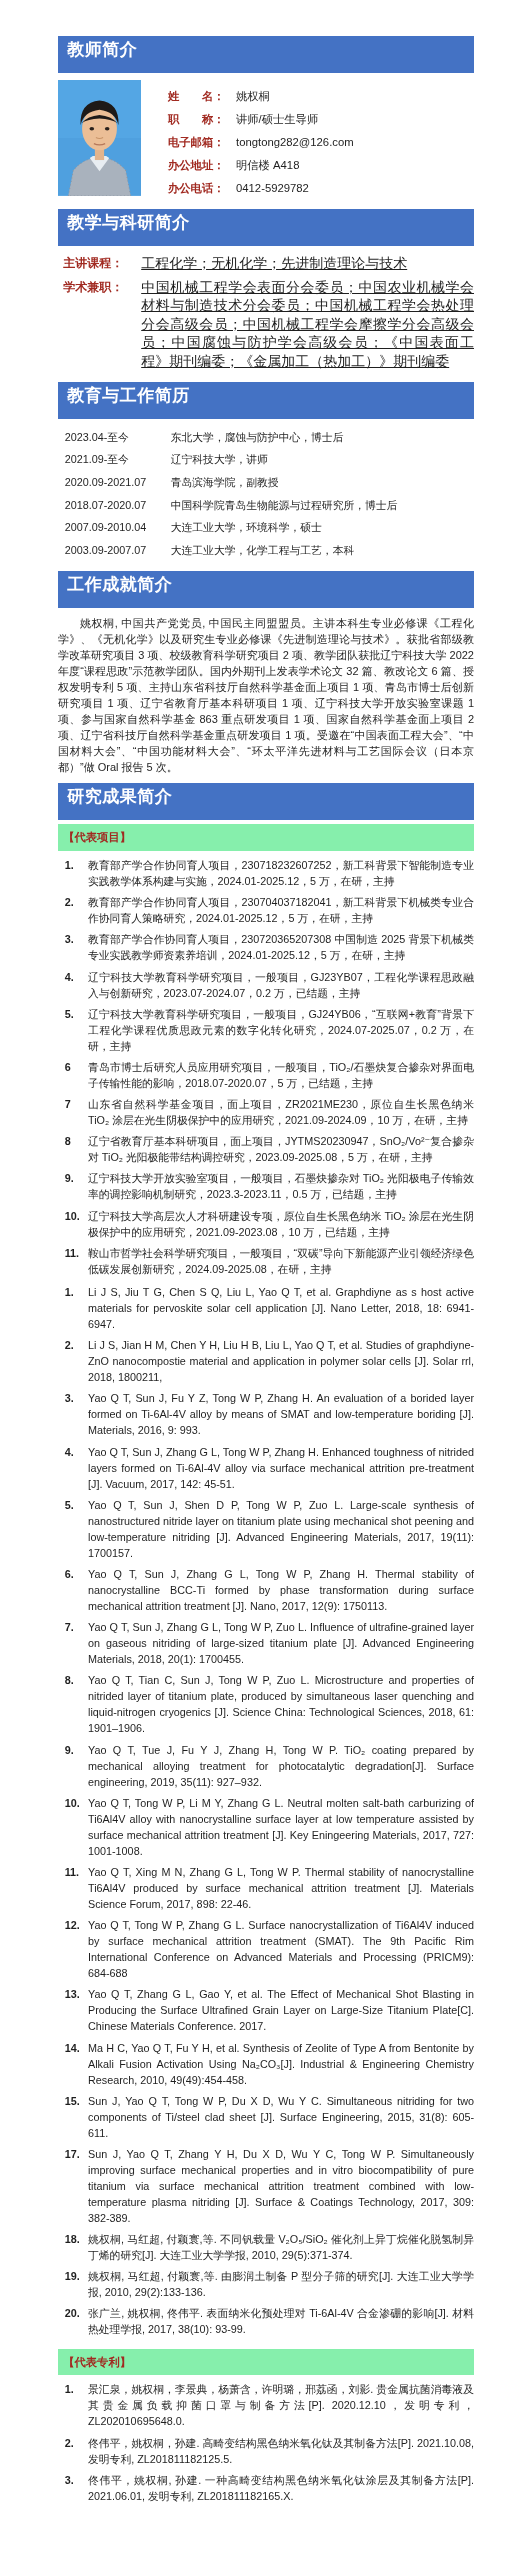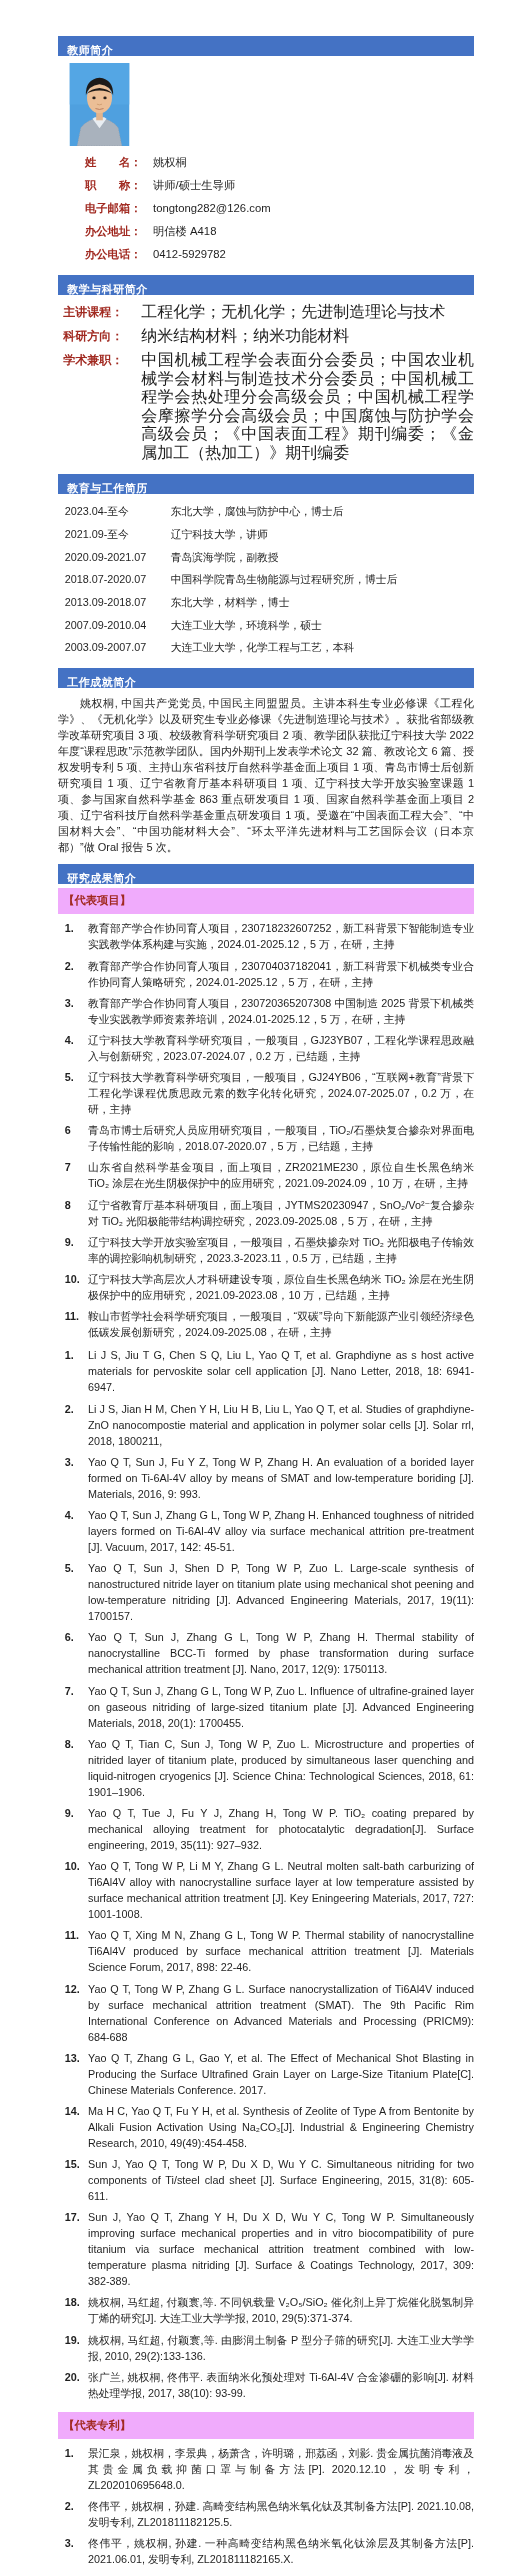--- a/index.html
+++ b/index.html
@@ -6,54 +6,54 @@
   html,body { background:#ffffff; }
   body {
     width:528px; height:2684px; overflow:hidden;
     font-family:"Liberation Sans","DejaVu Sans",sans-serif;
     color:#1f1f1f;
   }
   .page { width:528px; padding:36px 54px 0 58px; }
 
   .banner {
     background:#4472C4; color:#ffffff;
-    font-size:11px; font-weight:bold;
-    height:20px; line-height:28px;
+    font-size:17px; font-weight:bold;
+    height:37px; line-height:28px;
     padding-left:9.3px; letter-spacing:0.5px;
   }
 
   
-  .profile-row { display:flex; padding:7.2px 0 8.2px 0;flex-direction:column; }
+  .profile-row { display:flex; padding:7.2px 0 8.2px 0; }
   .photo { width:83px; height:116px; flex:0 0 83px; display:block; }
   .fields { margin-left:27px; padding-top:5.2px; }
   .frow { display:flex; line-height:23px; font-size:11.3px; }
   .flabel { color:#A12A21; font-weight:bold; width:68px; white-space:nowrap; }
   .fvalue { color:#1f1f1f; }
 
   
   .teach { padding:8.2px 0 6.2px 5.2px; }
   .trow { display:flex; margin-bottom:5.7px; }
   .tlabel { color:#A12A21; font-weight:bold; font-size:12px; width:78px; flex:0 0 78px; line-height:18.5px; }
-  .tvalue { font-size:16px; line-height:18.5px; text-align:justify; flex:1; }
+  .tvalue { font-size:14px; line-height:18.5px; text-align:justify; flex:1;text-decoration:underline; }
 
   
   .edu { padding:9.3px 0 6.2px 6.7px; }
   .erow { display:flex; margin-bottom:6.7px; font-size:10.8px; line-height:16px; }
   .eperiod { width:106px; flex:0 0 106px; }
   .edetail { flex:1; }
 
   
   .para {
     font-size:11px; line-height:16px; text-align:justify;
     text-indent:2em; padding:7.2px 0 8.2px 0;
   }
 
   
   .subhead {
-    background:#f0abfc; color:#A12A21; font-weight:bold;
+    background:#86efac; color:#A12A21; font-weight:bold;
     font-size:11.3px; padding:5.7px 0 5.7px 5.2px; margin:4.1px 0 6.2px 0;
   }
 
   
   .list { padding-bottom:2.1px; }
   .li { display:flex; margin-bottom:5.2px; }
   .num { width:30px; flex:0 0 30px; padding-left:6.7px; font-weight:bold; font-size:10.8px; line-height:16px; }
   .txt { flex:1; font-size:10.8px; line-height:16px; text-align:justify; }
 </style>
 </head>
@@ -114,24 +114,20 @@
     <span>教学与科研简介</span>
   </div>
 
   <div class="teach">
 
       <div class="trow">
         <span class="tlabel">主讲课程：</span>
         <span class="tvalue">工程化学；无机化学；先进制造理论与技术</span>
       </div>
 
-      <div class="trow">
-        <span class="tlabel">科研方向：</span>
-        <span class="tvalue">纳米结构材料；纳米功能材料</span>
-      </div>
 
       <div class="trow">
         <span class="tlabel">学术兼职：</span>
         <span class="tvalue">中国机械工程学会表面分会委员；中国农业机械学会材料与制造技术分会委员；中国机械工程学会热处理分会高级会员；中国机械工程学会摩擦学分会高级会员；中国腐蚀与防护学会高级会员；《中国表面工程》期刊编委；《金属加工（热加工）》期刊编委</span>
       </div>
     </div>
 
   <div class="banner">
     <span>教育与工作简历</span>
   </div>
@@ -151,24 +147,20 @@
       <div class="erow">
         <span class="eperiod">2020.09-2021.07</span>
         <span class="edetail">青岛滨海学院，副教授</span>
       </div>
 
       <div class="erow">
         <span class="eperiod">2018.07-2020.07</span>
         <span class="edetail">中国科学院青岛生物能源与过程研究所，博士后</span>
       </div>
 
-      <div class="erow">
-        <span class="eperiod">2013.09-2018.07</span>
-        <span class="edetail">东北大学，材料学，博士</span>
-      </div>
 
       <div class="erow">
         <span class="eperiod">2007.09-2010.04</span>
         <span class="edetail">大连工业大学，环境科学，硕士</span>
       </div>
 
       <div class="erow">
         <span class="eperiod">2003.09-2007.07</span>
         <span class="edetail">大连工业大学，化学工程与工艺，本科</span>
       </div>

